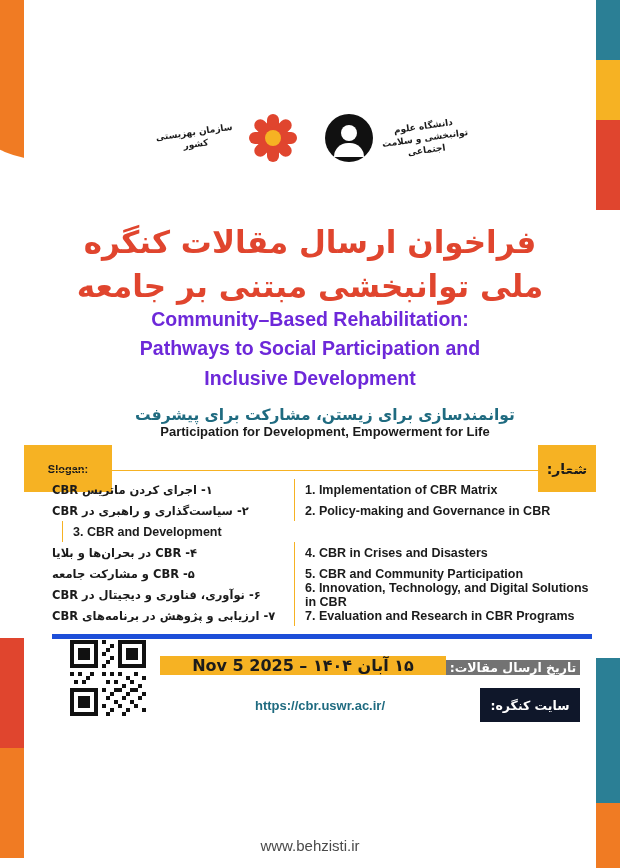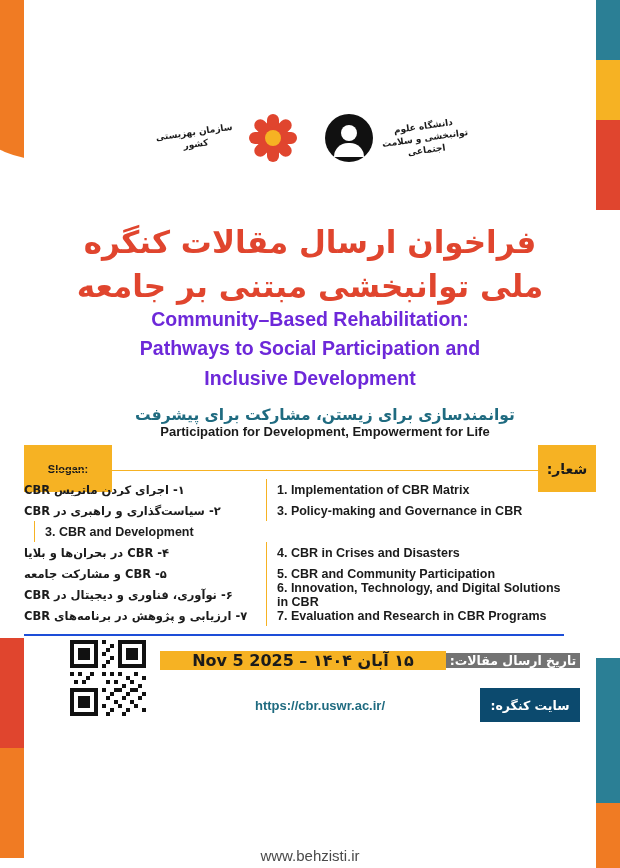--- a/index.html
+++ b/index.html
@@ -346,26 +346,26 @@
     color: #1b1b1b;
     font-weight: bold;
     font-size: 13px;
     line-height: 1.3;
     font-family: "Liberation Sans", sans-serif;
   }
 
   
   .topics {
     position: absolute;
-    left: 24px;
+    left: 52px;
     top: 470px;
     width: 540px;
     z-index: 7;
     border-top: 1px solid #f6b223;
-    border-bottom: 2px solid #1d4ed8;
+    border-bottom: 5px solid #1d4ed8;
     padding: 8px 0 8px 0;
   }
   .topic-row {
     display: flex;
     align-items: center;
     height: 21px;
   }
   .topic-fa {
     width: 232px;
     text-align: left;
@@ -405,21 +405,21 @@
 
   
   .date-bar {
     position: absolute;
     left: 160px;
     top: 645px;
     width: 420px;
     height: 30px;
     z-index: 7;
     display: flex;
-    align-items: center;
+    align-items: flex-end;
   }
   .date-value {
     flex: 1;
     background: #f6b223;
     display: flex;
     align-items: center;
     justify-content: center;
     color: #1b1b1b;
     font-weight: bold;
     font-size: 16px;
@@ -452,35 +452,35 @@
     display: flex;
     align-items: center;
     justify-content: center;
     color: #1f6b80;
     font-weight: bold;
     font-size: 13px;
     font-family: "Liberation Sans", sans-serif;
   }
   .site-label {
     width: 100px;
-    background: #0c4a6e;
+    background: #0f172a;
     display: flex;
     align-items: center;
     justify-content: center;
     color: #ffffff;
     font-weight: bold;
     font-size: 12.5px;
     direction: rtl;
   }
 
   
   .footer {
     position: absolute;
     left: 0;
-    bottom: 4px;
+    bottom: 14px;
     width: 620px;
     text-align: center;
     z-index: 8;
     color: #4a4a4a;
     font-size: 15px;
     font-family: "Liberation Sans", sans-serif;
   }
 </style>
 </head>
 <body>
@@ -548,21 +548,21 @@
 
   <div class="topics">
     <div class="topic-row">
       <div class="topic-fa">۱- اجرای کردن ماتریس CBR</div>
       <div class="topic-divider"></div>
       <div class="topic-en">1. Implementation of CBR Matrix</div>
     </div>
     <div class="topic-row">
       <div class="topic-fa">۲- سیاست‌گذاری و راهبری در CBR</div>
       <div class="topic-divider"></div>
-      <div class="topic-en">3. Policy-making and Governance in CBR</div>
+      <div class="topic-en">2. Policy-making and Governance in CBR</div>
     </div>
     <div class="topic-row">
       <div class="topic-divider"></div>
       <div class="topic-en">3. CBR and Development</div>
     </div>
     <div class="topic-row">
       <div class="topic-fa">۴- CBR در بحران‌ها و بلایا</div>
       <div class="topic-divider"></div>
       <div class="topic-en">4. CBR in Crises and Disasters</div>
     </div>

